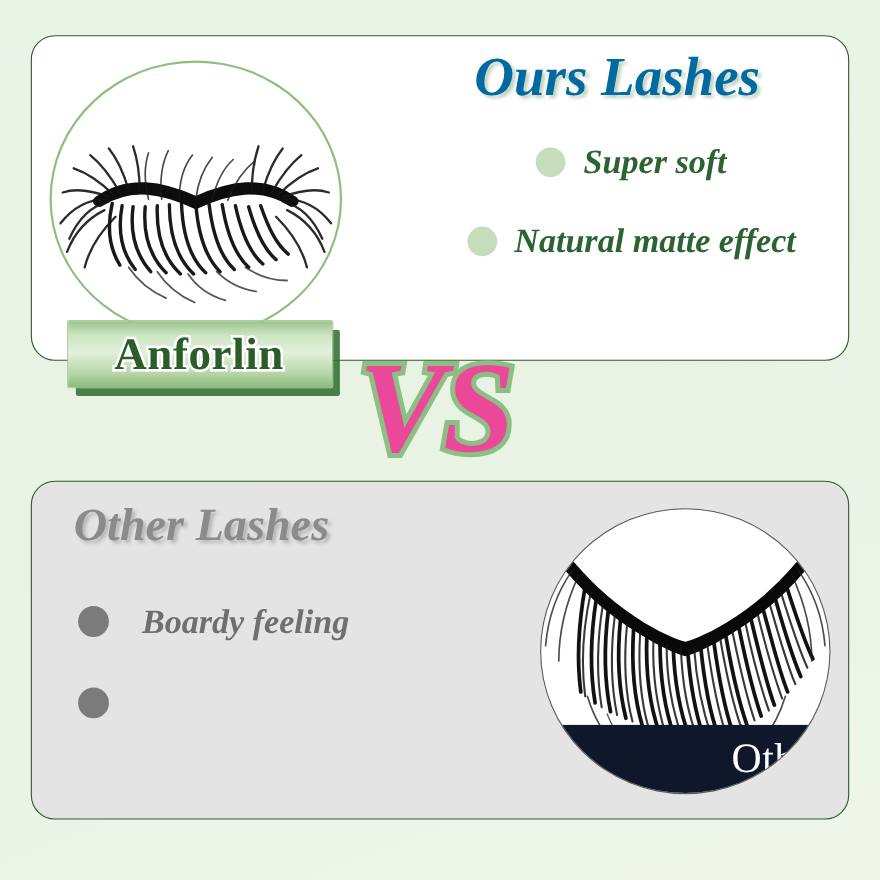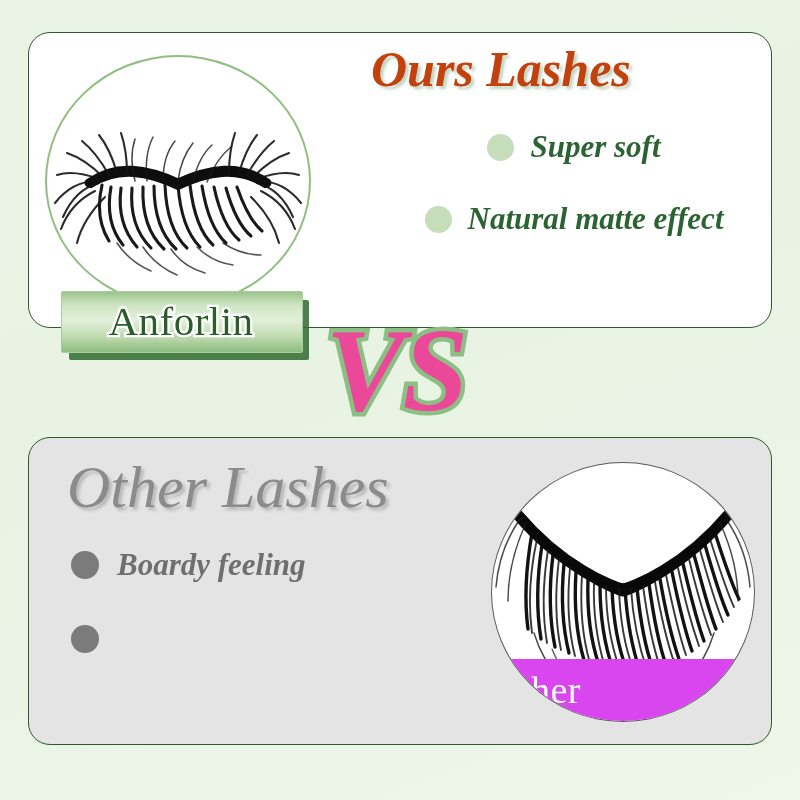--- a/index.html
+++ b/index.html
@@ -65,20 +65,21 @@
   
   .lash-svg { display: block; }
 
   
   #anforlin-banner {
     position: absolute;
     left: 32px;
     top: 258px;
     width: 240px;
     height: 62px;
+    font-weight: bold;
   }
   #anforlin-shadow {
     position: absolute;
     left: 8px;
     top: 9px;
     width: 240px;
     height: 60px;
     background: #2f6b30;
     opacity: 0.85;
     border-radius: 2px;
@@ -117,26 +118,26 @@
     paint-order: stroke fill;
     text-shadow: 0 0 1px #ffffff;
   }
 
   
   #ours-title {
     position: absolute;
     left: 342px;
     top: 10px;
     width: 380px;
-    text-align: left;
+    text-align: center;
     font-size: 50px;
     line-height: 1.05;
     font-weight: bold;
     font-style: italic;
-    color: #c2410c;
+    color: #0369a1;
     text-shadow: 3px 3px 3px rgba(120,160,120,0.45);
   }
   #ours-list {
     position: absolute;
     left: 350px;
     top: 78px;
     width: 390px;
   }
   .ours-item {
     display: flex;
@@ -178,37 +179,38 @@
     -webkit-text-stroke: 9px #8cbf84;
     paint-order: stroke fill;
     letter-spacing: -2px;
   }
 
   
   #other-title {
     position: absolute;
     left: 38px;
     top: 18px;
-    font-size: 60px;
+    font-size: 42px;
     line-height: 1.05;
-    font-weight: normal;
+    font-weight: bold;
     font-style: italic;
     color: #8b8b8b;
     text-shadow: 3px 3px 3px rgba(150,150,150,0.55);
   }
   #other-list {
     position: absolute;
     left: 42px;
     top: 90px;
     width: 400px;
   }
   .other-item {
     display: flex;
     align-items: center;
     height: 74px;
+    gap: 12px;
   }
   .other-bullet {
     width: 28px;
     height: 28px;
     border-radius: 50%;
     background: #7b7b7b;
     flex: 0 0 auto;
     margin-right: 18px;
   }
   .other-label {
@@ -237,24 +239,24 @@
     background: #ffffff;
     border: 1.4px solid #5a5a5a;
     overflow: hidden;
   }
   #other-band {
     position: absolute;
     left: 0;
     bottom: 0;
     width: 100%;
     height: 62px;
-    background: #d946ef;
+    background: #0f172a;
     display: flex;
     align-items: center;
-    justify-content: flex-start;
+    justify-content: flex-end;
   }
   #other-band-text {
     font-size: 38px;
     line-height: 1;
     color: #ffffff;
     letter-spacing: 0.5px;
   }
 </style>
 </head>
 <body>

